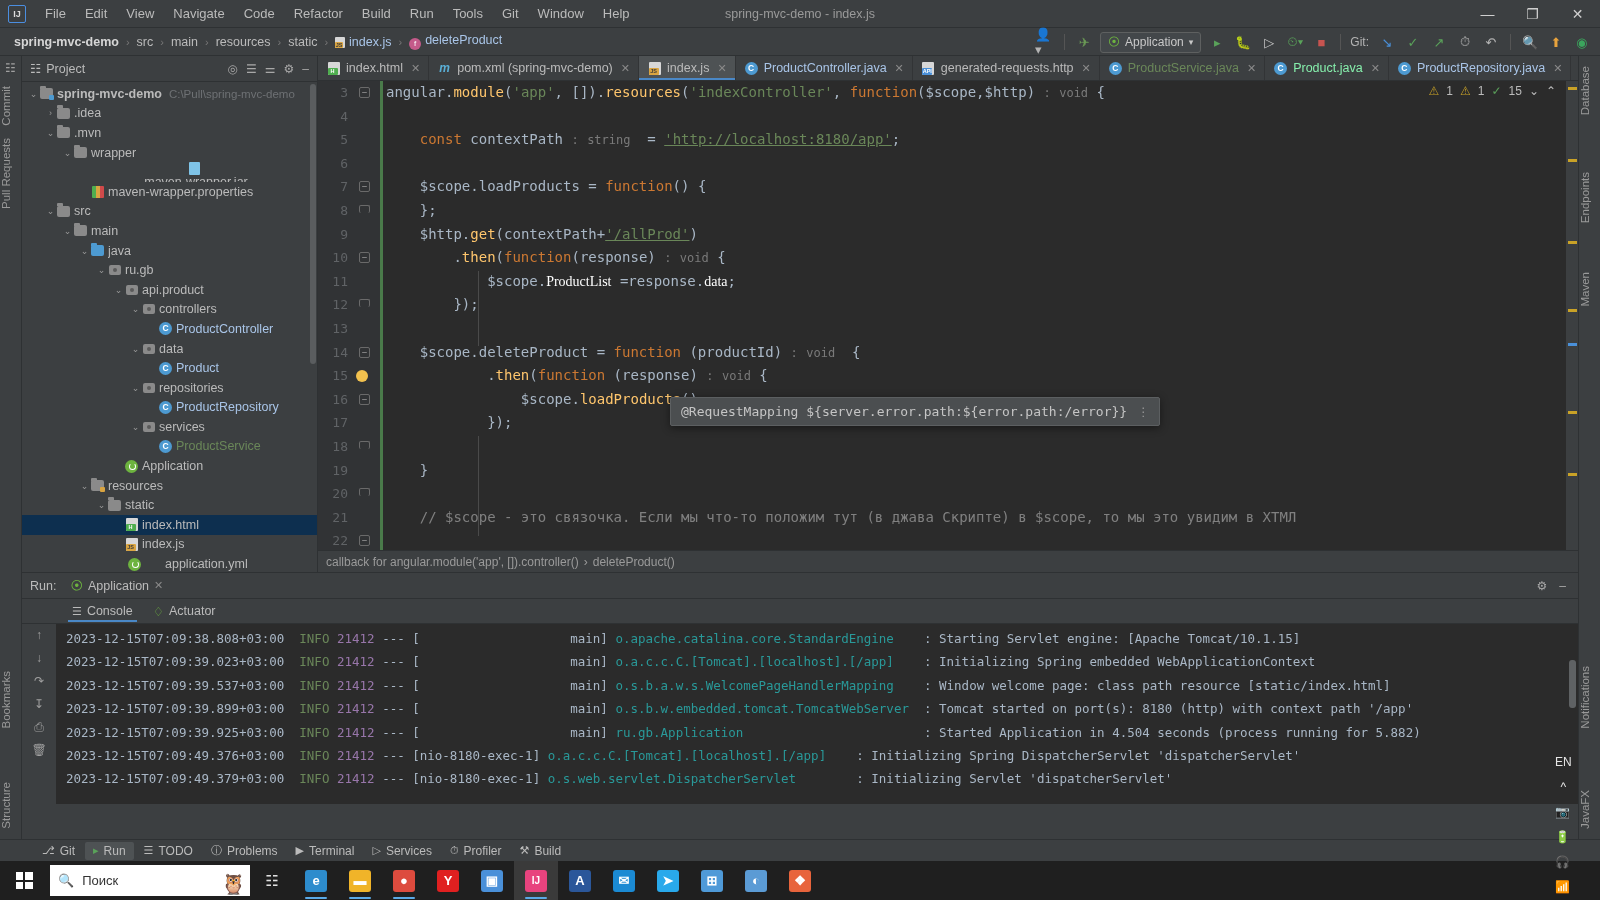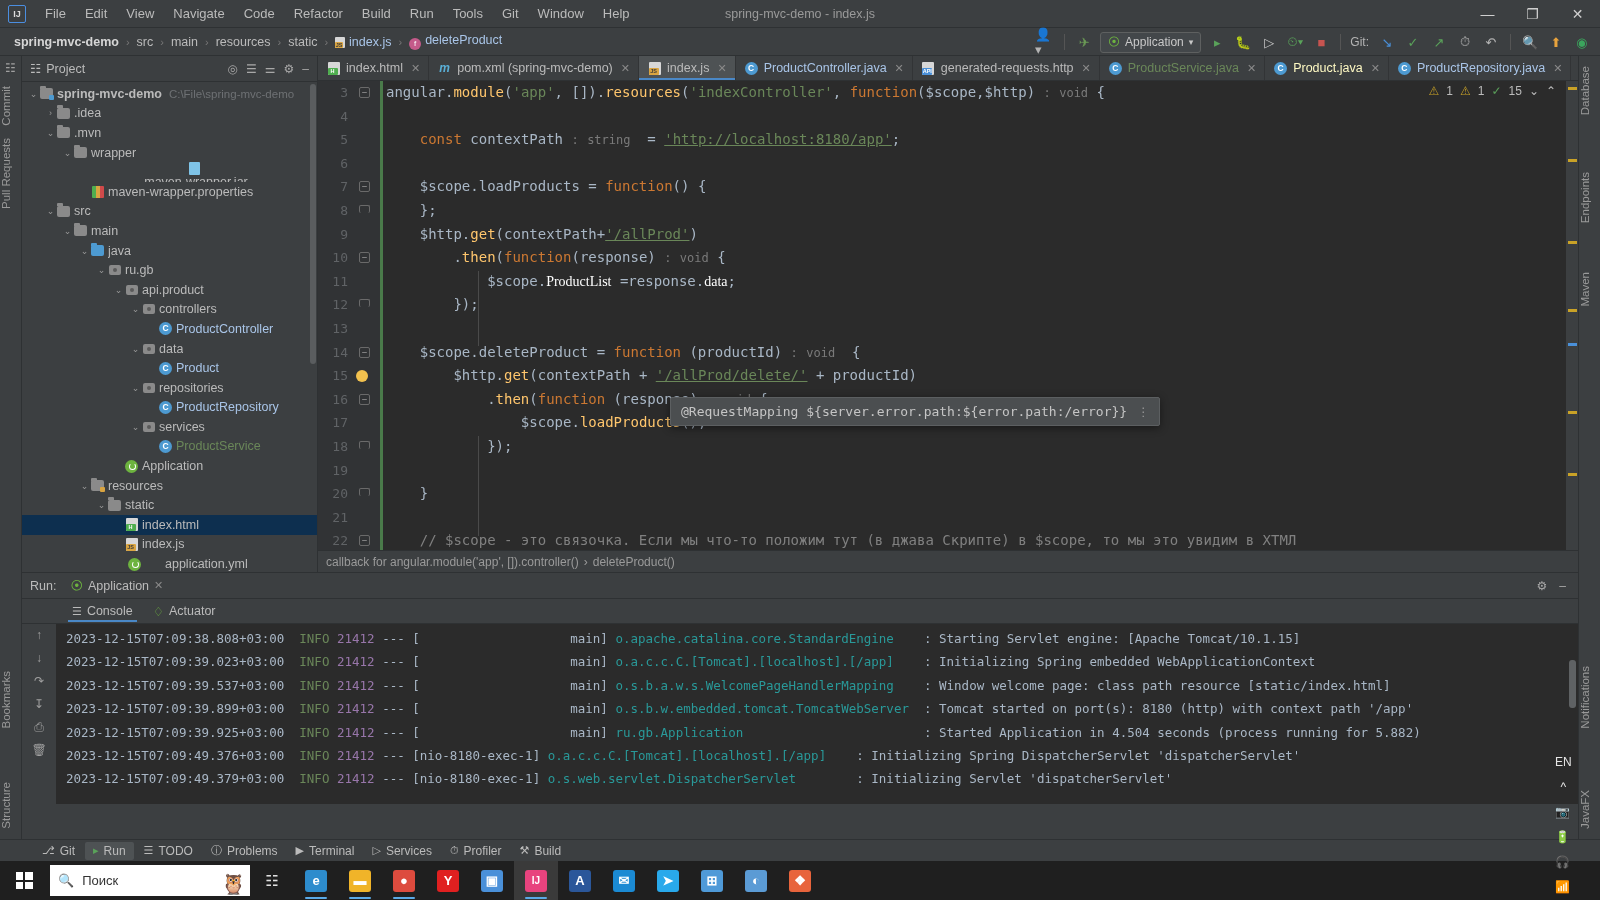--- a/index.html
+++ b/index.html
@@ -455,21 +455,21 @@
       </span>
     </div>
     <div class="tree" id="tree-root">
       <div class="tree-scroll"></div>
     <div class="trow" style="padding-left: 6px;">
           <span class="arrow">⌄</span>
           <span class="ticon">
             <span class="fld src"></span>
           </span>
           <span class="tlabel" style="font-weight: bold;">spring-mvc-demo</span>
-          <span class="tpath">C:\File\spring-mvc-demo</span>
+          <span class="tpath">C:\Pull\spring-mvc-demo</span>
         </div>
         <div class="trow" style="padding-left: 23px;">
           <span class="arrow">›</span>
           <span class="ticon">
             <span class="fld"></span>
           </span>
           <span class="tlabel">.idea</span>
         </div>
         <div class="trow" style="padding-left: 23px;">
           <span class="arrow">⌄</span>
@@ -686,21 +686,21 @@
           <span class="ticon" style="margin-right: 0px;">
             <span class="cls">C</span>
           </span>
           <span style="color: rgb(106, 135, 89);">ProductService.java</span>
           <span class="x">✕</span>
         </div>
         <div class="tab">
           <span class="ticon" style="margin-right: 0px;">
             <span class="cls">C</span>
           </span>
-          <span style="color: #fef9c3;">Product.java</span>
+          <span style="color: #86efac;">Product.java</span>
           <span class="x">✕</span>
         </div>
         <div class="tab">
           <span class="ticon" style="margin-right: 0px;">
             <span class="cls">C</span>
           </span>
           <span style="color: rgb(169, 197, 232);">ProductRepository.java</span>
           <span class="x">✕</span>
         </div>
         <div class="tabs-more">⋮</div>
@@ -738,21 +738,20 @@
             <div class="cline">    <span class="kw">const</span> contextPath <span class="hint">:</span> <span class="hint">string</span>  = <span class="strl">'http://localhost:8180/app'</span>;</div>
             <div class="cline"></div>
             <div class="cline">    $scope.loadProducts = <span class="kw">function</span>() {</div>
             <div class="cline">    };</div>
             <div class="cline">    $http.<span class="fn">get</span>(contextPath+<span class="strl">'/allProd'</span>)</div>
             <div class="cline">        .<span class="fn">then</span>(<span class="kw">function</span>(response) <span class="hint">:</span> <span class="hint">void</span> {</div>
             <div class="cline">            $scope.<span class="prop">ProductList</span> =response.<span class="prop">data</span>;</div>
             <div class="cline">        });</div>
             <div class="cline"></div>
             <div class="cline">    $scope.deleteProduct = <span class="kw">function</span> (productId) <span class="hint">:</span> <span class="hint">void</span>  {</div>
-            <div class="cline">        $http.<span class="fn">get</span>(contextPath + <span class="strl">'/allProd/delete/'</span> + productId)</div>
             <div class="cline">            .<span class="fn">then</span>(<span class="kw">function</span> (response) <span class="hint">:</span> <span class="hint">void</span> {</div>
             <div class="cline" style="background: transparent;">                $scope.<span class="fn">loadProducts</span>();</div>
             <div class="cline">            });</div>
             <div class="cline"></div>
             <div class="cline">    }</div>
             <div class="cline"></div>
             <div class="cline"><span class="cmt">    // $scope - это связочка. Если мы что-то положим тут (в джава Скрипте) в $scope, то мы это увидим в ХТМЛ</span></div>
           </div>
         <div class="tooltip" style="left:290px;top:316px;">
           <span>@RequestMapping ${server.error.path:${error.path:/error}}</span>

